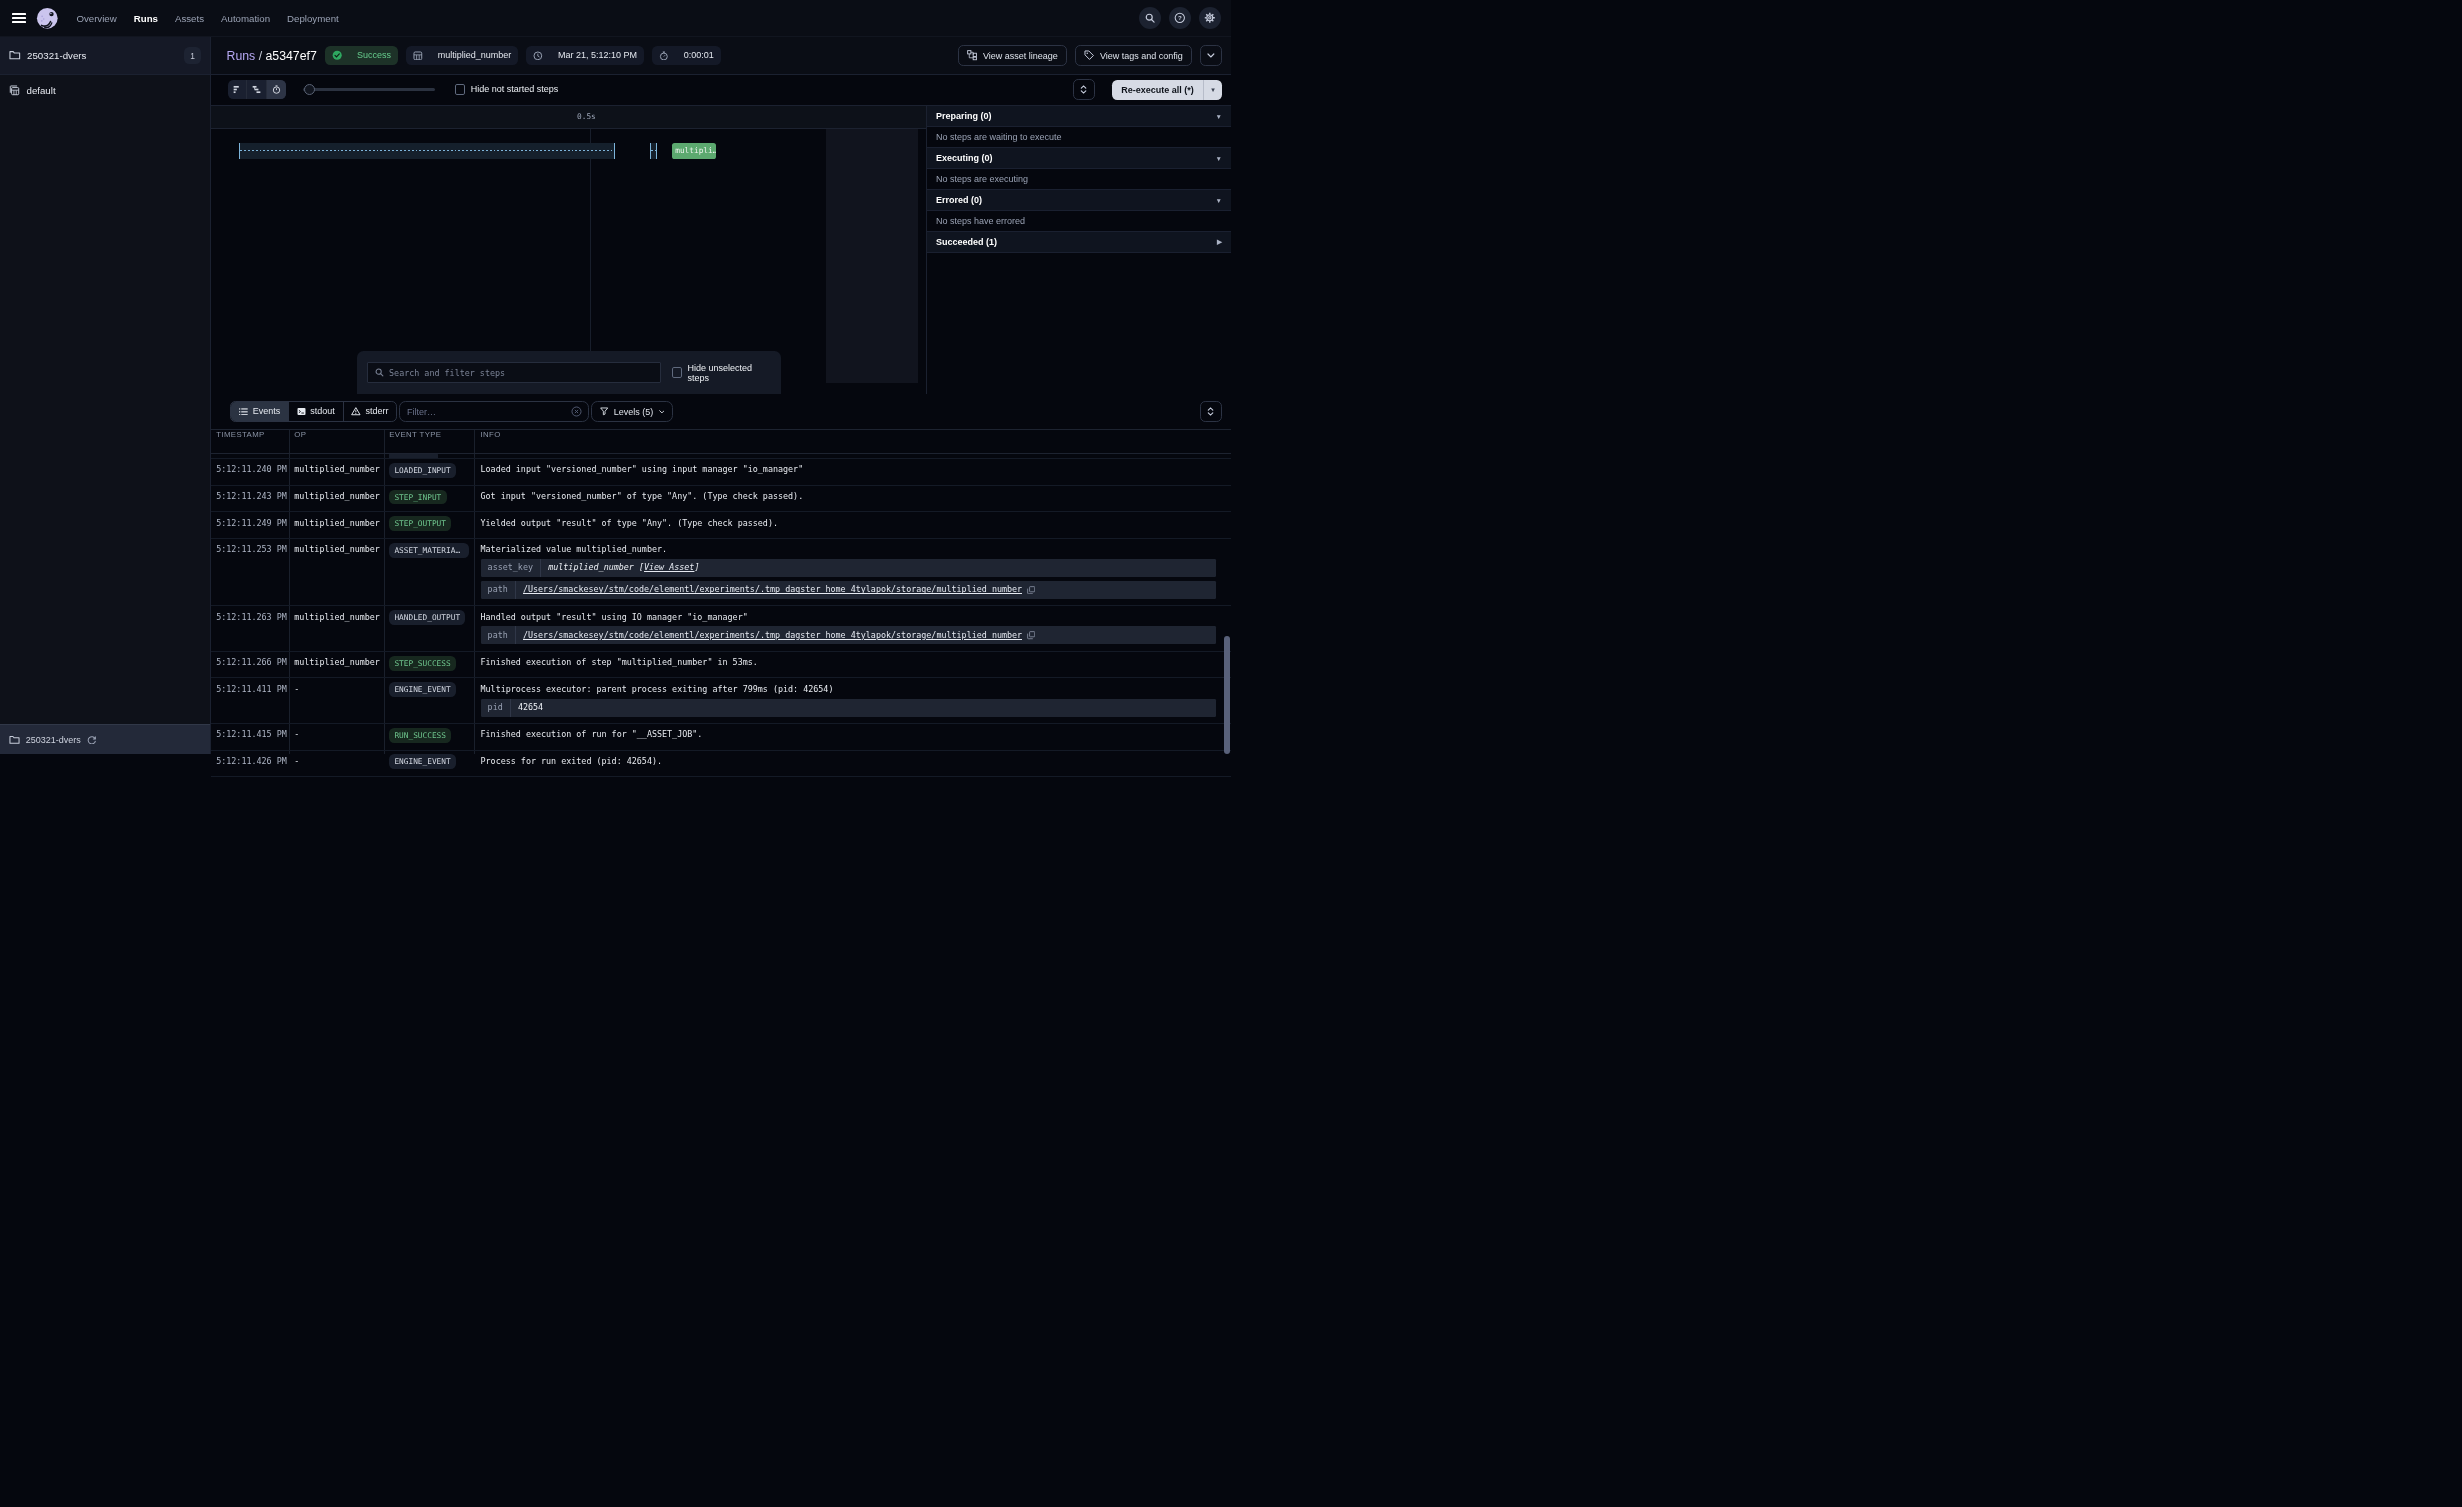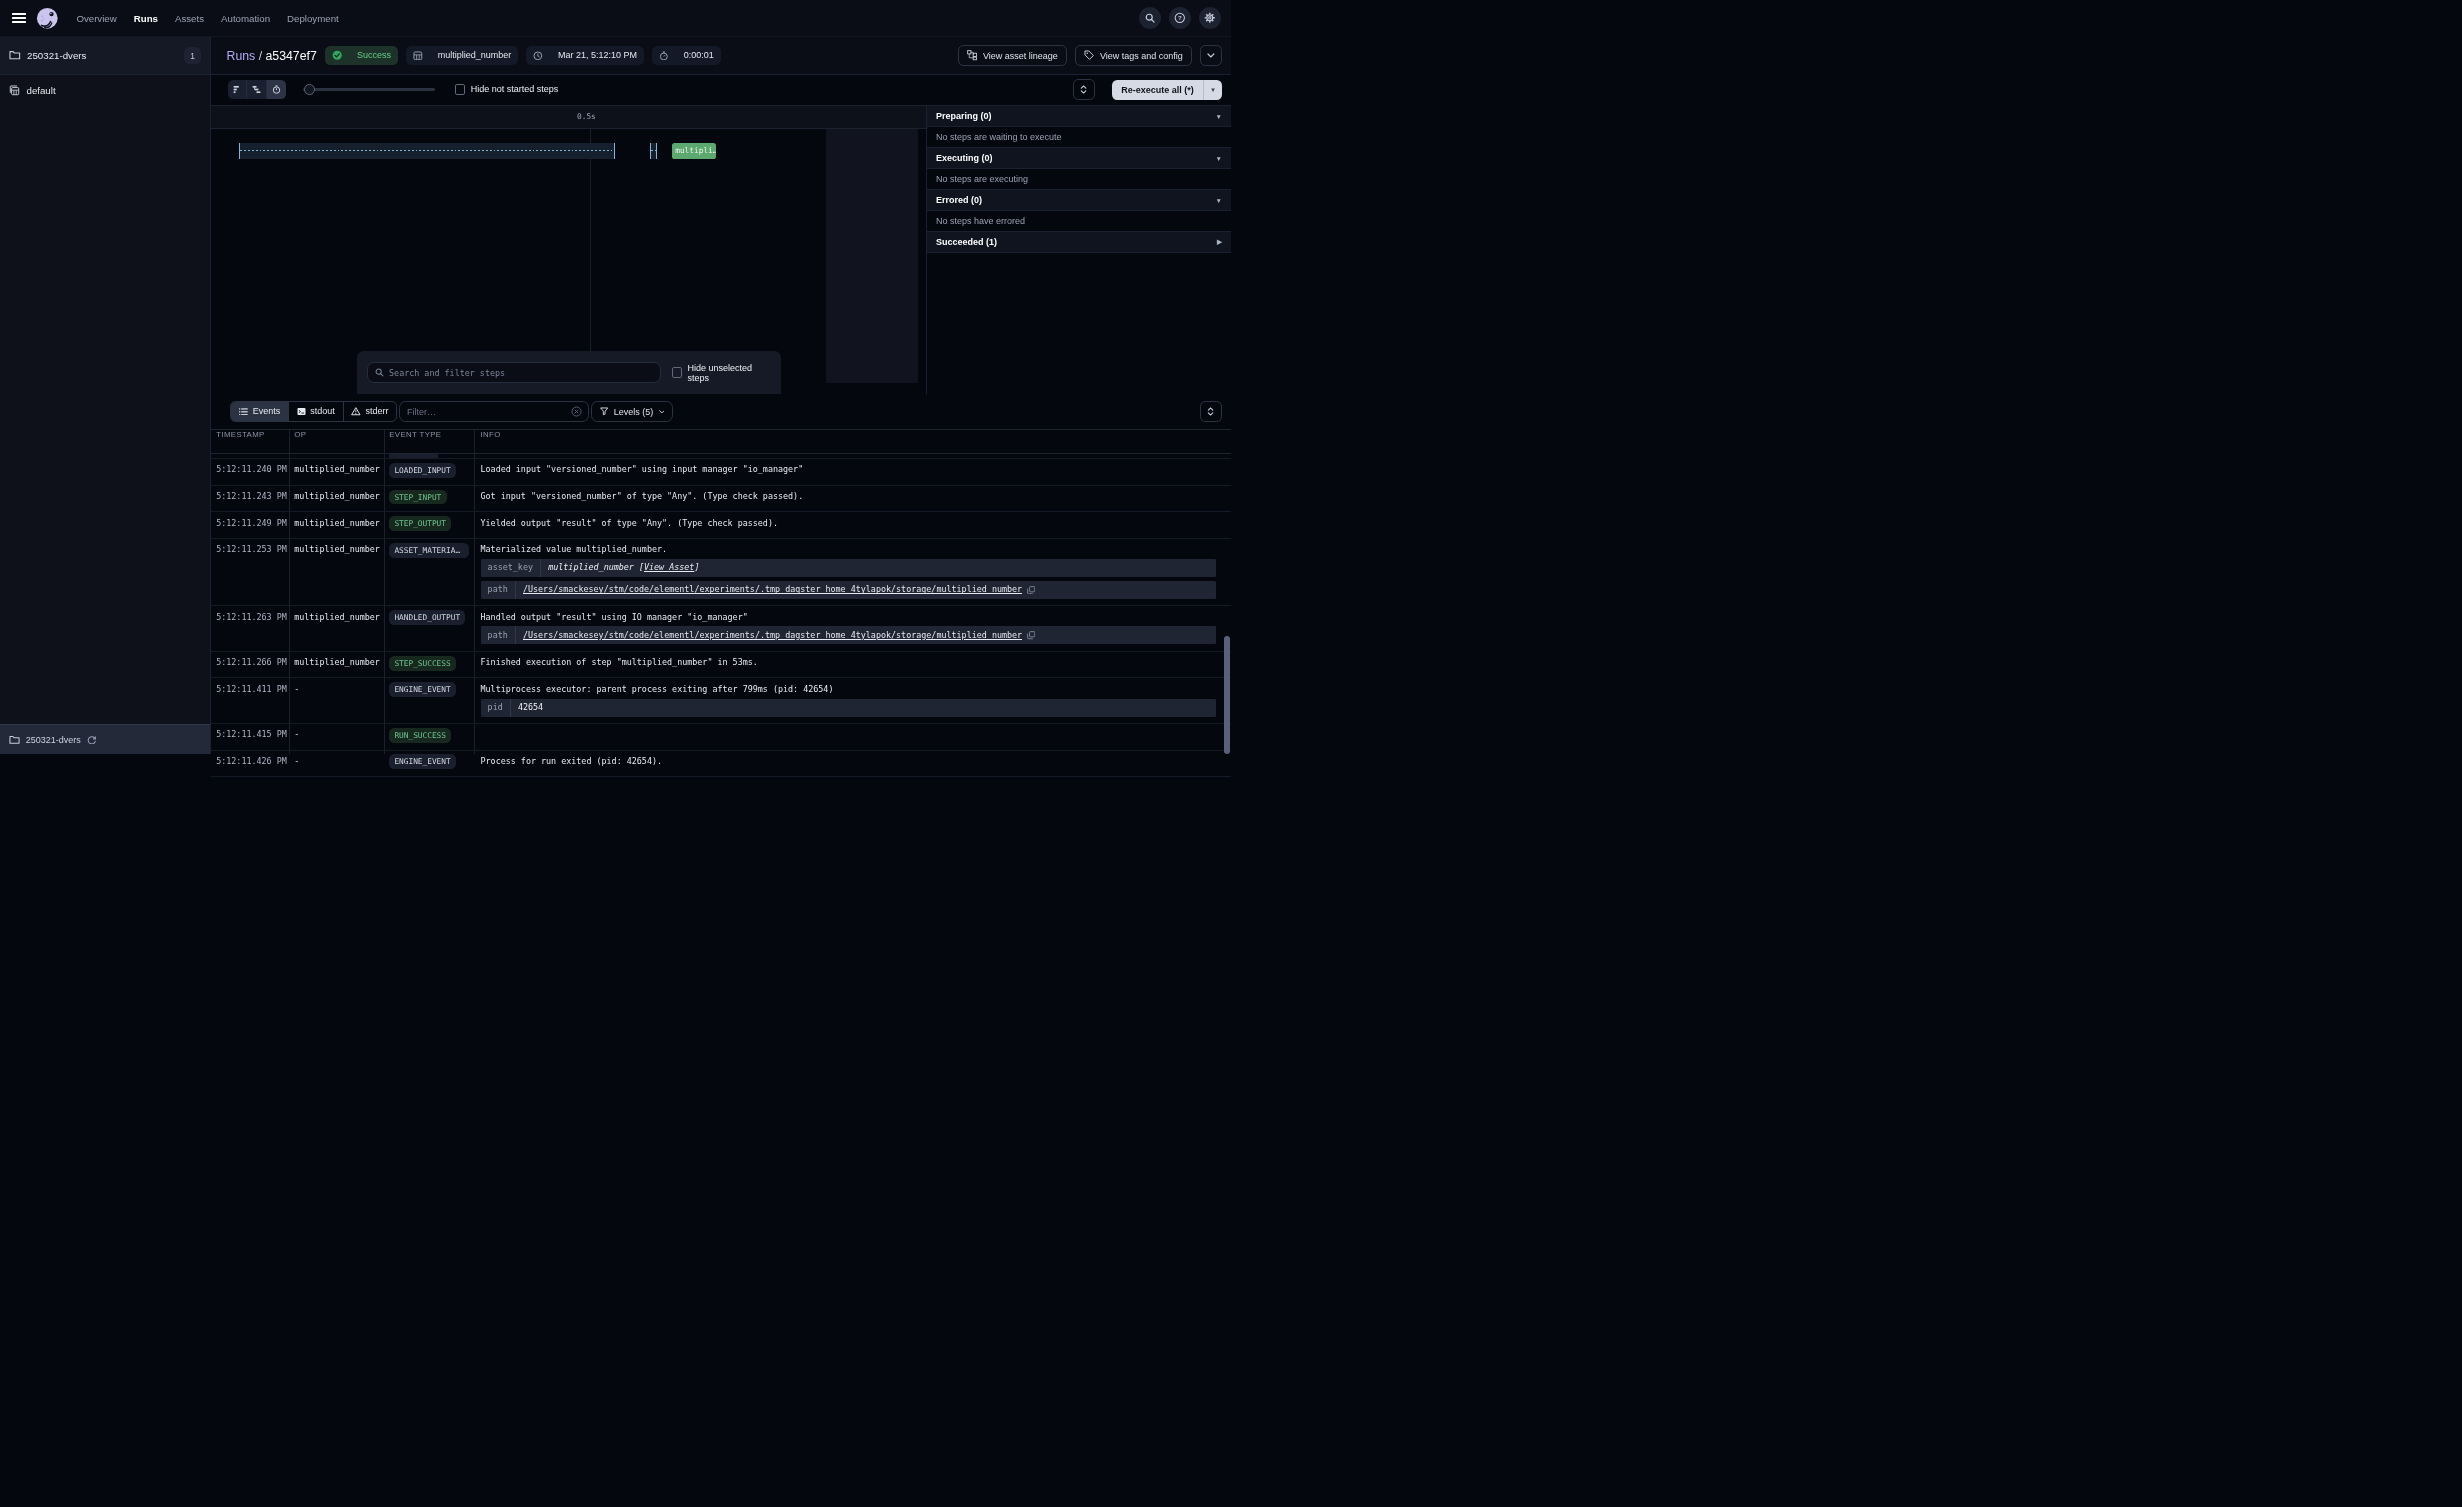--- a/index.html
+++ b/index.html
@@ -69,21 +69,21 @@
   .gantt{position:absolute;left:211px;top:106px;right:0;height:288px;background:var(--bg)}
   .time-header{position:absolute;left:0;top:0;width:715px;height:23px;background:#0d1119;border-bottom:0.6px solid #1c2230}
   .time-label{position:absolute;top:5.8px;left:366px;font-family:var(--mono);font-size:7.8px;color:#9aa3b5}
   .gridline{position:absolute;left:379px;top:23px;bottom:0;width:0.6px;background:#181e2b}
   .band{position:absolute;left:615px;top:23px;width:92px;height:254px;background:#11141e}
   .wait-bar{position:absolute;left:28px;top:37px;width:376px;height:15.5px;background:#15202c;border-left:1.3px solid var(--blue);border-right:1.3px solid var(--blue)}
   .wait-bar .dots, .mini-bar .dots{position:absolute;left:0;right:0;top:6.5px;height:1.9px;background:repeating-linear-gradient(90deg,var(--blue) 0 1.9px,transparent 1.9px 3.9px)}
   .mini-bar{position:absolute;left:439px;top:37px;width:7.1px;height:15.5px;background:#15202c;border-left:1.3px solid var(--blue);border-right:1.3px solid var(--blue)}
   .step-box{position:absolute;left:461px;top:37px;width:44px;height:15.5px;border-radius:2.6px;background:var(--step-green);color:#eef4ee;font-family:var(--mono);font-size:7.8px;display:flex;align-items:center;padding:0 3.2px;white-space:nowrap;overflow:hidden;cursor:pointer}
   .search-overlay{position:absolute;left:146px;top:245px;width:424px;height:43px;background:#151a26;border-radius:6.5px 6.5px 0 0;display:flex;align-items:center;padding:0 10.4px;gap:10.4px}
-  .search-input{flex:0 0 294px;height:21px;border-radius:7px;border:0.6px solid #262d3d;background:#0a0d15;display:flex;align-items:center;padding:0 6.5px;gap:5.2px}
+  .search-input{flex:0 0 294px;height:21px;border-radius:1px;border:0.6px solid #262d3d;background:#0a0d15;display:flex;align-items:center;padding:0 6.5px;gap:5.2px}
   .search-input input{flex:1;background:transparent;border:none;outline:none;color:#dfe4ee;font-family:var(--mono);font-size:8.4px}
   .search-input input::placeholder{color:#7b8396}
   
   .status-panel{position:absolute;right:0;top:0;width:305px;height:288px;border-left:0.6px solid var(--border);background:var(--bg)}
   .sp-header{height:21px;background:#0f141f;border-bottom:0.6px solid #1a2030;display:flex;align-items:center;padding:0 9px;font-size:9px;font-weight:bold;color:#fff;cursor:pointer}
   .sp-header .caret{margin-left:auto;font-size:6.5px;color:#aab2c4}
   .sp-msg{height:21px;border-bottom:0.6px solid #1a2030;display:flex;align-items:center;padding:0 9px;font-size:9px;color:var(--txt2)}
 
   
   .events{position:absolute;left:211px;top:394px;right:0;height:360px;background:var(--bg)}
@@ -541,20 +541,23 @@
               <div class="meta-value">
                 <span>42654</span>
               </div>
             </div>
           </div>
         </div>
         <div class="ev-row">
           <div class="c-ts">5:12:11.415 PM</div>
           <div class="c-op">-</div>
           <div class="c-type"><span class="ev-badge green">RUN_SUCCESS</span></div>
+          <div class="c-info">
+            <div>Finished execution of run for "__ASSET_JOB".</div>
+          </div>
         </div>
         <div class="ev-row">
           <div class="c-ts">5:12:11.426 PM</div>
           <div class="c-op">-</div>
           <div class="c-type"><span class="ev-badge neutral">ENGINE_EVENT</span></div>
           <div class="c-info">
             <div>Process for run exited (pid: 42654).</div>
           </div>
         </div>
       </div>

